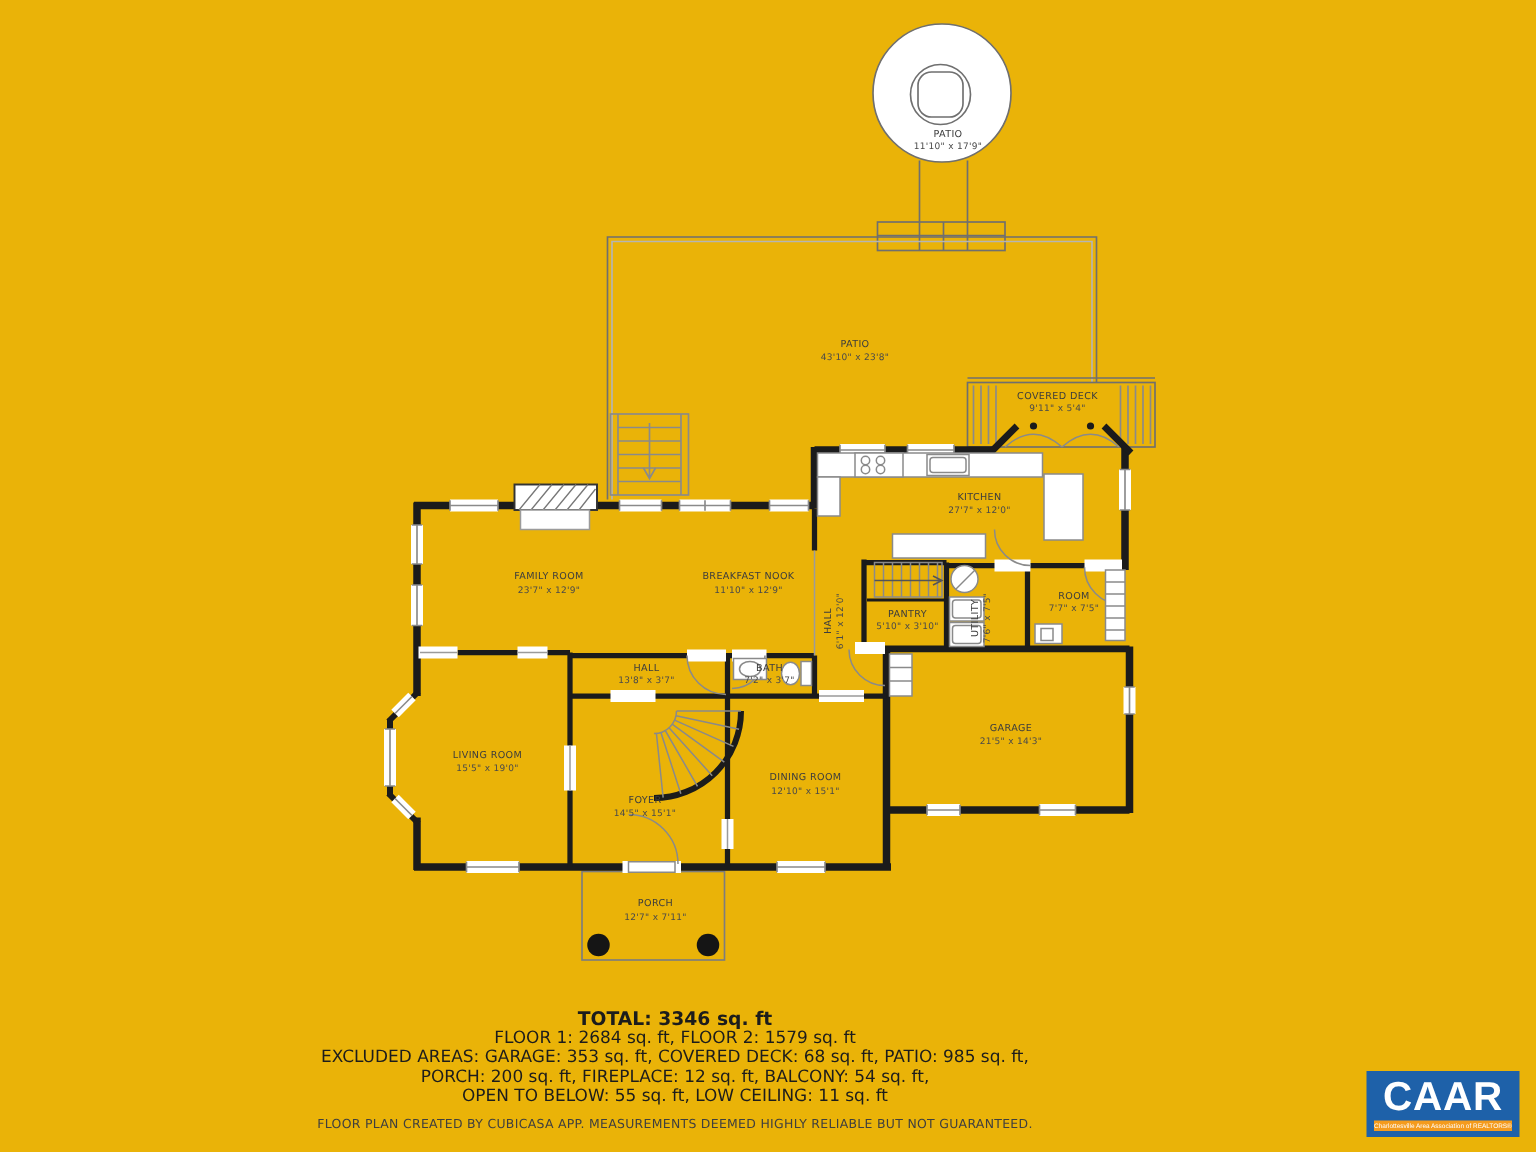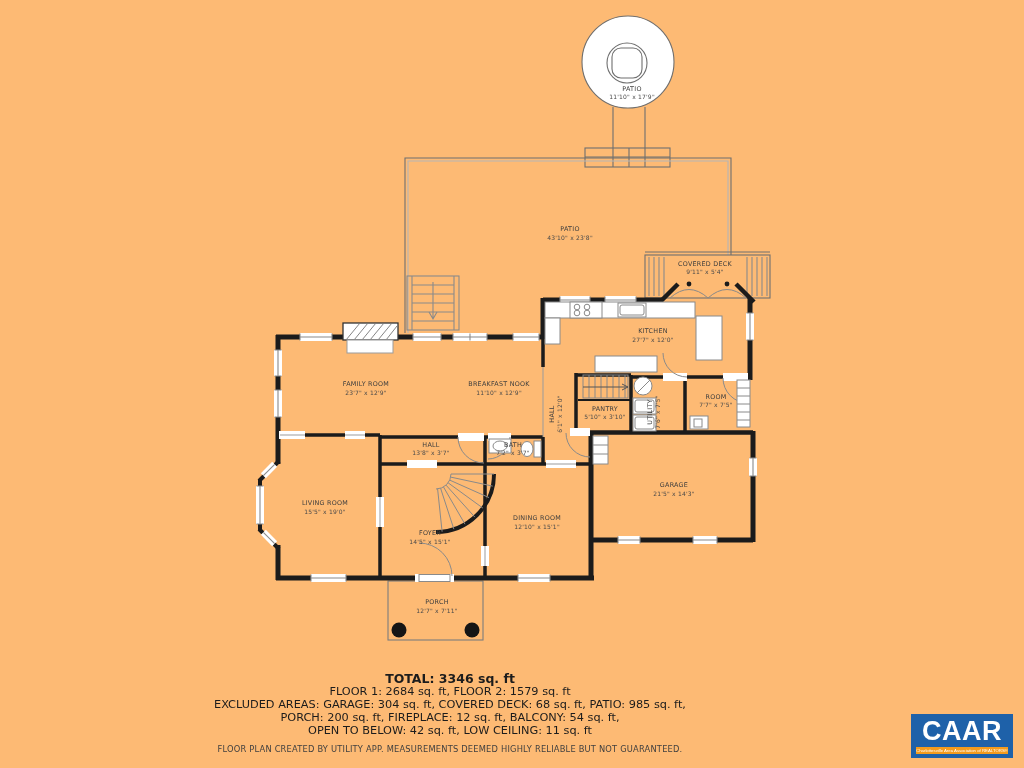--- a/index.html
+++ b/index.html
@@ -1,16 +1,16 @@
 <!DOCTYPE html>
 <html><head>
 <meta charset="utf-8">
 <style>
   html,body{margin:0;padding:0;background:#ffffff;}
-  #canvas{position:relative;width:1024px;height:768px;background:#fdba74;overflow:hidden;
+  #canvas{position:relative;width:1024px;height:768px;background:#eab308;overflow:hidden;
           font-family:"DejaVu Sans",sans-serif;}
   #plan-svg{position:absolute;left:0;top:0;}
   .room-name{font-size:6.4px;fill:#3d3d3d;text-anchor:middle;letter-spacing:.25px;}
   .room-dims{font-size:6px;fill:#4a4a4a;text-anchor:middle;letter-spacing:.2px;}
   #footer{position:absolute;left:0;top:672px;width:900px;text-align:center;color:#1c1c1c;}
   #footer .f-total{font-size:12.5px;font-weight:bold;line-height:13px;}
   #footer .f-line{font-size:11.3px;line-height:13px;}
   #footer .f-disclaimer{font-size:8.3px;color:#3f3f3f;margin-top:7px;letter-spacing:.2px;}
   #caar-logo{position:absolute;left:911px;top:714px;width:102px;height:44px;background:#1e61a9;
              display:flex;flex-direction:column;justify-content:flex-end;}
@@ -331,24 +331,24 @@
     <text class="room-dims" x="674" y="496">21'5" x 14'3"</text>
 
     <text class="room-name" x="437" y="604">PORCH</text>
     <text class="room-dims" x="437" y="613">12'7" x 7'11"</text>
   </g>
 </svg>
 
 <div id="footer">
   <div class="f-total">TOTAL: 3346 sq. ft</div>
   <div class="f-line">FLOOR 1: 2684 sq. ft, FLOOR 2: 1579 sq. ft</div>
-  <div class="f-line">EXCLUDED AREAS: GARAGE: 304 sq. ft, COVERED DECK: 68 sq. ft, PATIO: 985 sq. ft,</div>
+  <div class="f-line">EXCLUDED AREAS: GARAGE: 353 sq. ft, COVERED DECK: 68 sq. ft, PATIO: 985 sq. ft,</div>
   <div class="f-line">PORCH: 200 sq. ft, FIREPLACE: 12 sq. ft, BALCONY: 54 sq. ft,</div>
-  <div class="f-line">OPEN TO BELOW: 42 sq. ft, LOW CEILING: 11 sq. ft</div>
-  <div class="f-disclaimer">FLOOR PLAN CREATED BY UTILITY APP. MEASUREMENTS DEEMED HIGHLY RELIABLE BUT NOT GUARANTEED.</div>
+  <div class="f-line">OPEN TO BELOW: 55 sq. ft, LOW CEILING: 11 sq. ft</div>
+  <div class="f-disclaimer">FLOOR PLAN CREATED BY CUBICASA APP. MEASUREMENTS DEEMED HIGHLY RELIABLE BUT NOT GUARANTEED.</div>
 </div>
 
 <div id="caar-logo">
   <div class="caar-text">CAAR</div>
   <div class="caar-tagline">Charlottesville Area Association of REALTORS®</div>
 </div>
 
 </div>
 
 </body></html>

